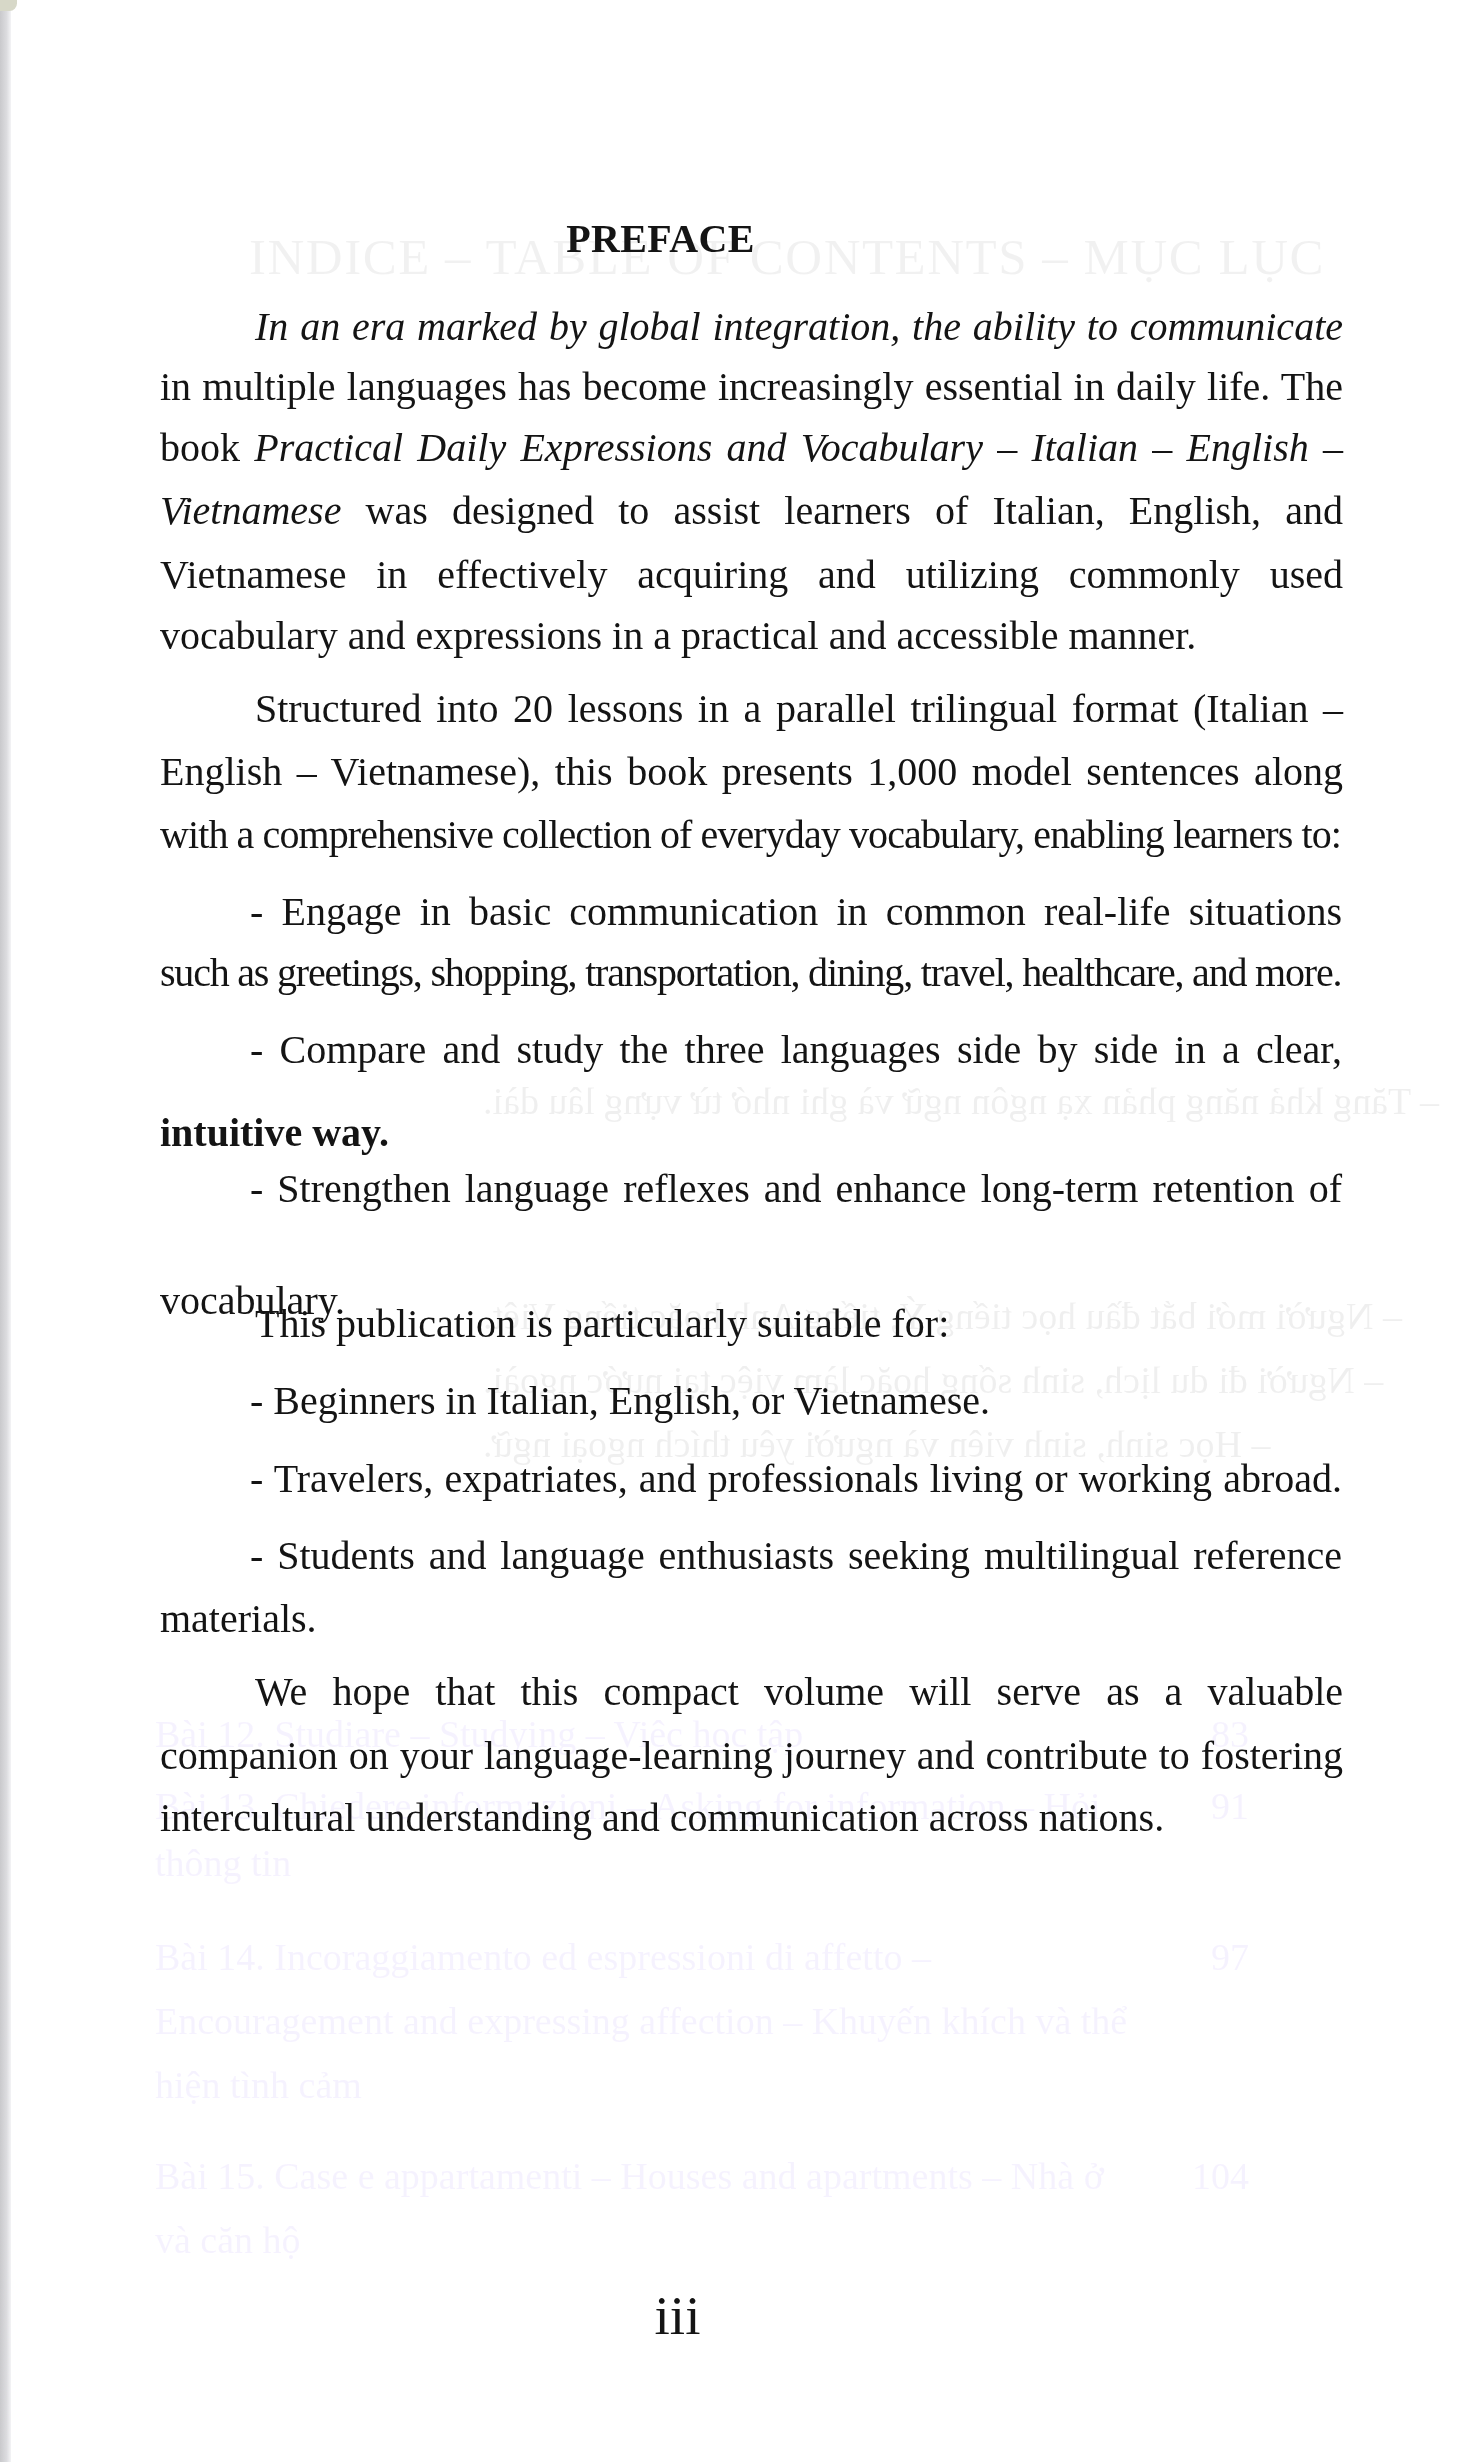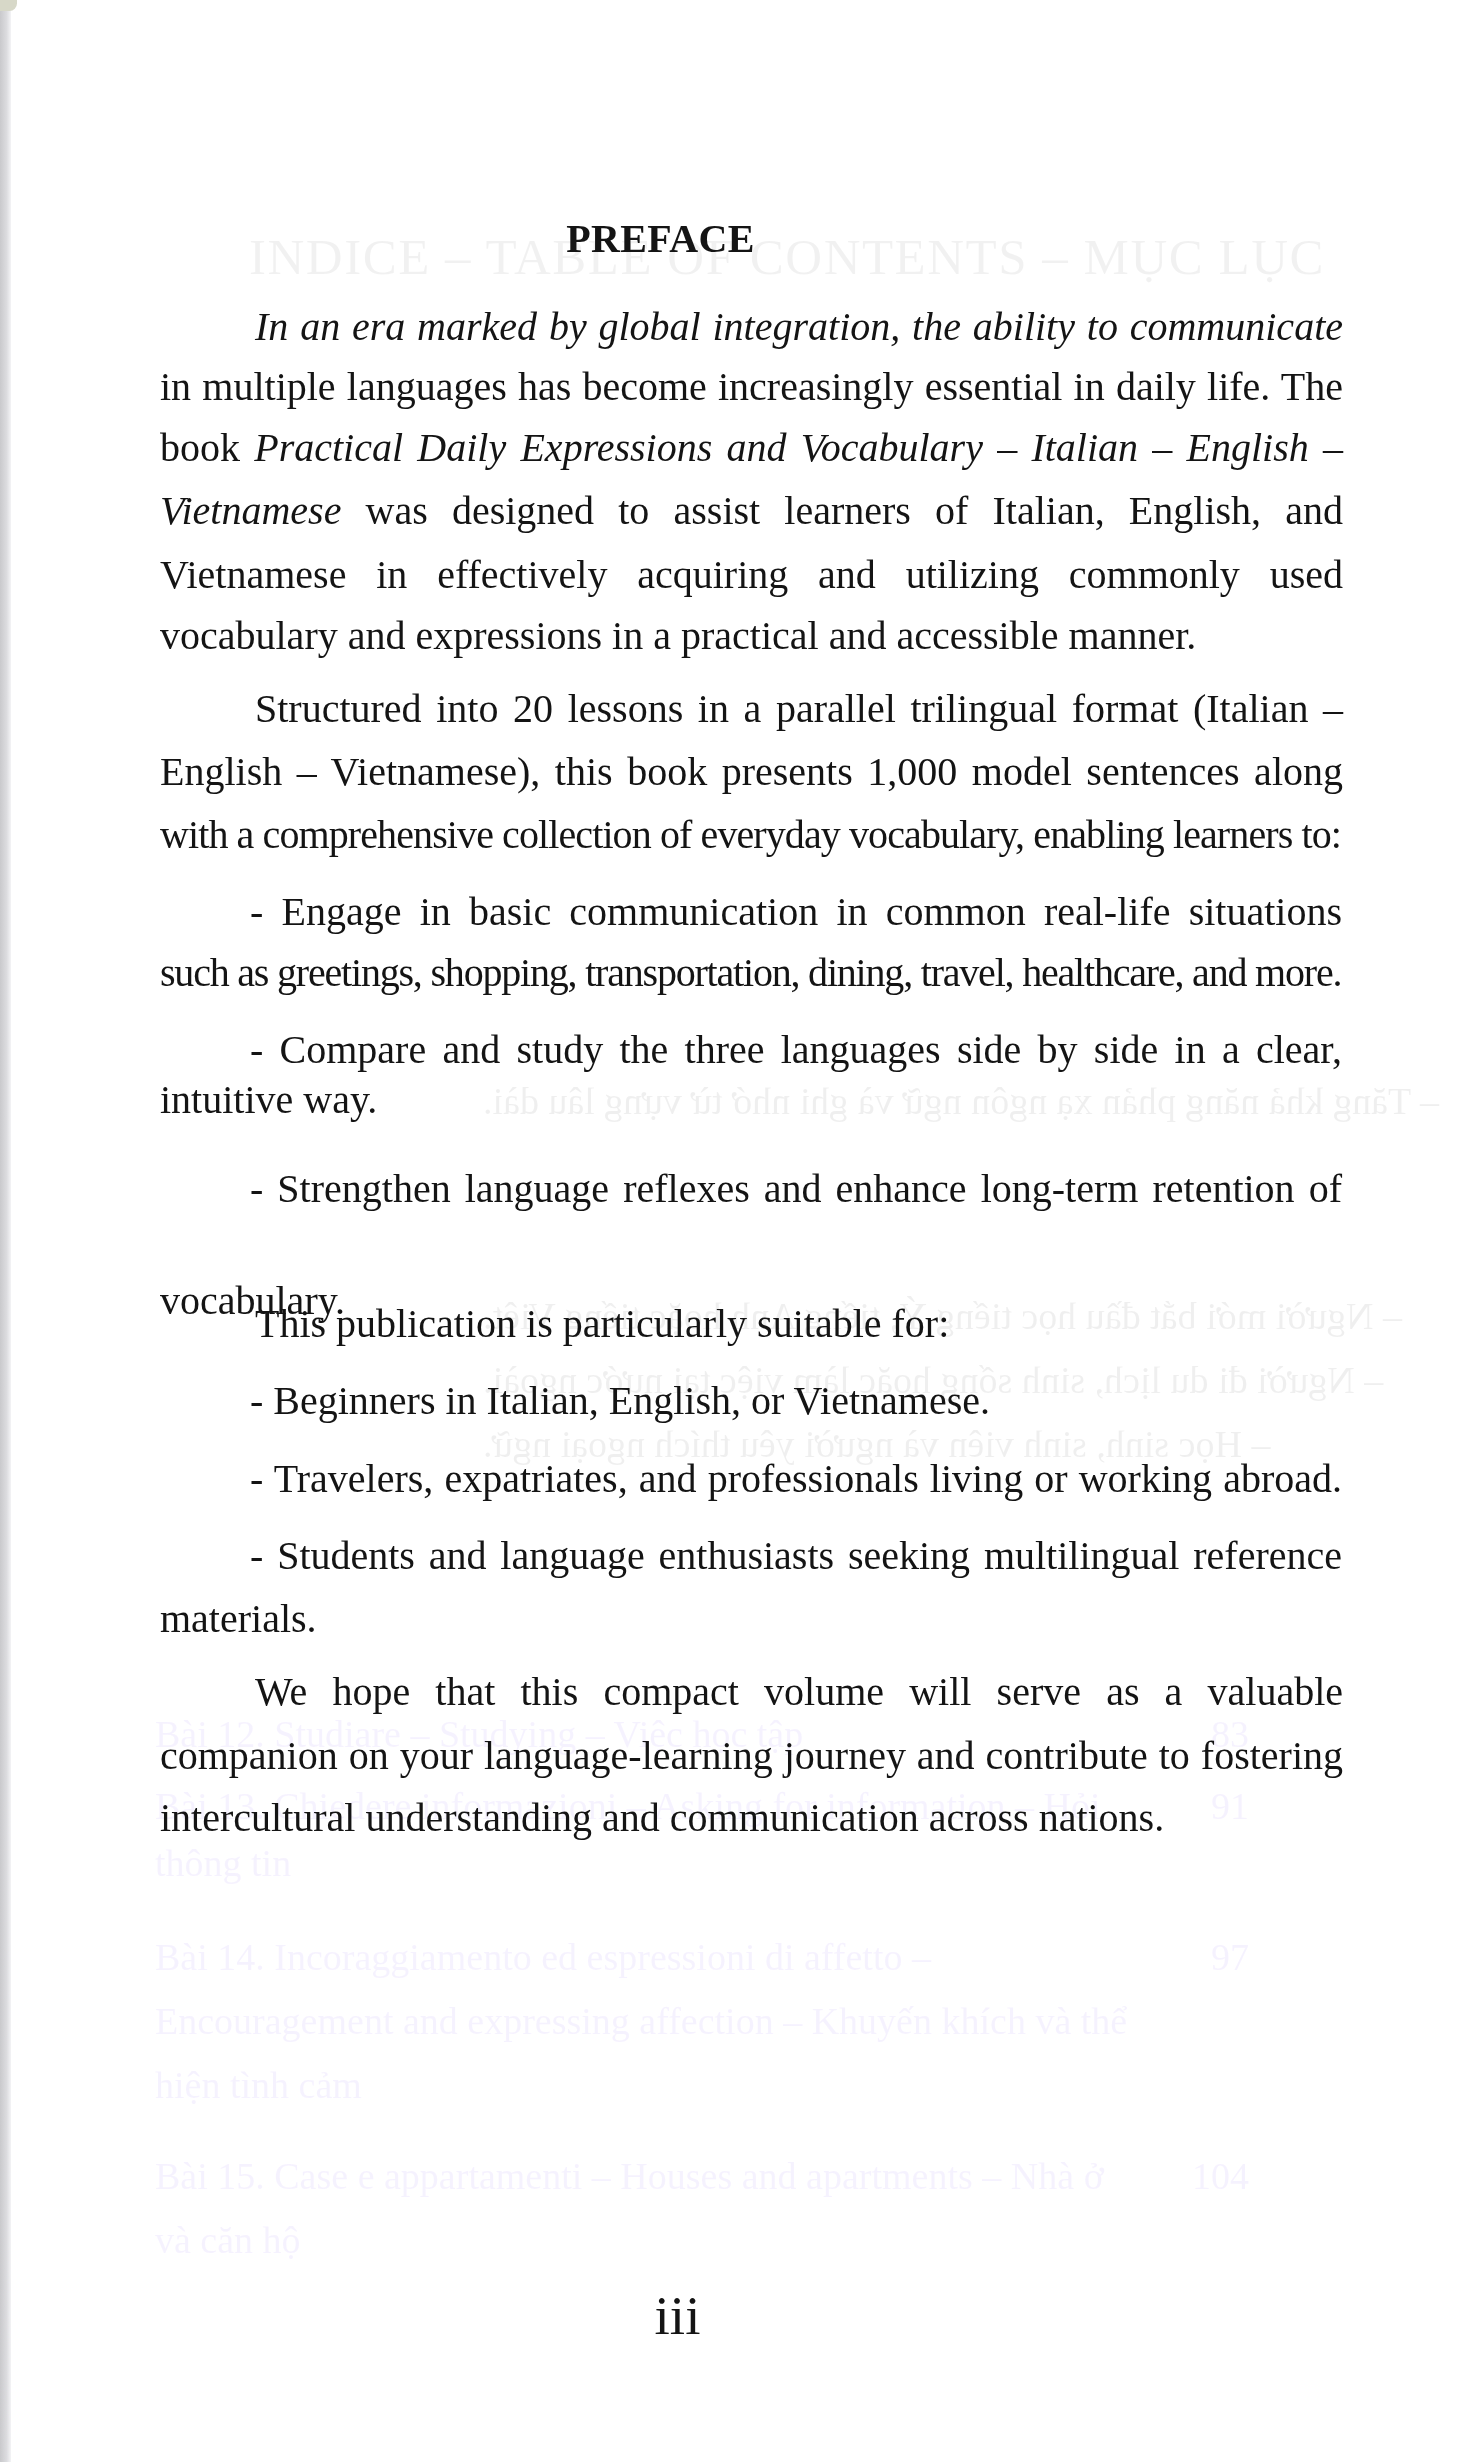--- a/index.html
+++ b/index.html
@@ -148,21 +148,21 @@
 <div class="line last" style="top:613px;">vocabulary and expressions in a practical and accessible manner.</div>
 
 <div class="line indent" style="top:686px;">Structured into 20 lessons in a parallel trilingual format (Italian –</div>
 <div class="line" style="top:749px;">English – Vietnamese), this book presents 1,000 model sentences along</div>
 <div class="line last" style="top:812px; letter-spacing:-0.9px;">with a comprehensive collection of everyday vocabulary, enabling learners to:</div>
 
 <div class="line bullet" style="top:889px;">- Engage in basic communication in common real-life situations</div>
 <div class="line last" style="top:950px; letter-spacing:-1.2px;">such as greetings, shopping, transportation, dining, travel, healthcare, and more.</div>
 
 <div class="line bullet" style="top:1027px;">- Compare and study the three languages side by side in a clear,</div>
-<div class="line last" style="top:1077px;">intuitive way.</div>
+<div class="line last" style="top:1110px;font-weight:bold;">intuitive way.</div>
 
 <div class="line bullet" style="top:1166px;">- Strengthen language reflexes and enhance long-term retention of</div>
 <div class="line last" style="top:1230px;margin-top:48px;">vocabulary.</div>
 
 <div class="line indent last" style="top:1301px;">This publication is particularly suitable for:</div>
 
 <div class="line bullet last" style="top:1378px;">- Beginners in Italian, English, or Vietnamese.</div>
 <div class="line bullet" style="top:1456px;">- Travelers, expatriates, and professionals living or working abroad.</div>
 <div class="line bullet" style="top:1533px;">- Students and language enthusiasts seeking multilingual reference</div>
 <div class="line last" style="top:1596px;">materials.</div>

